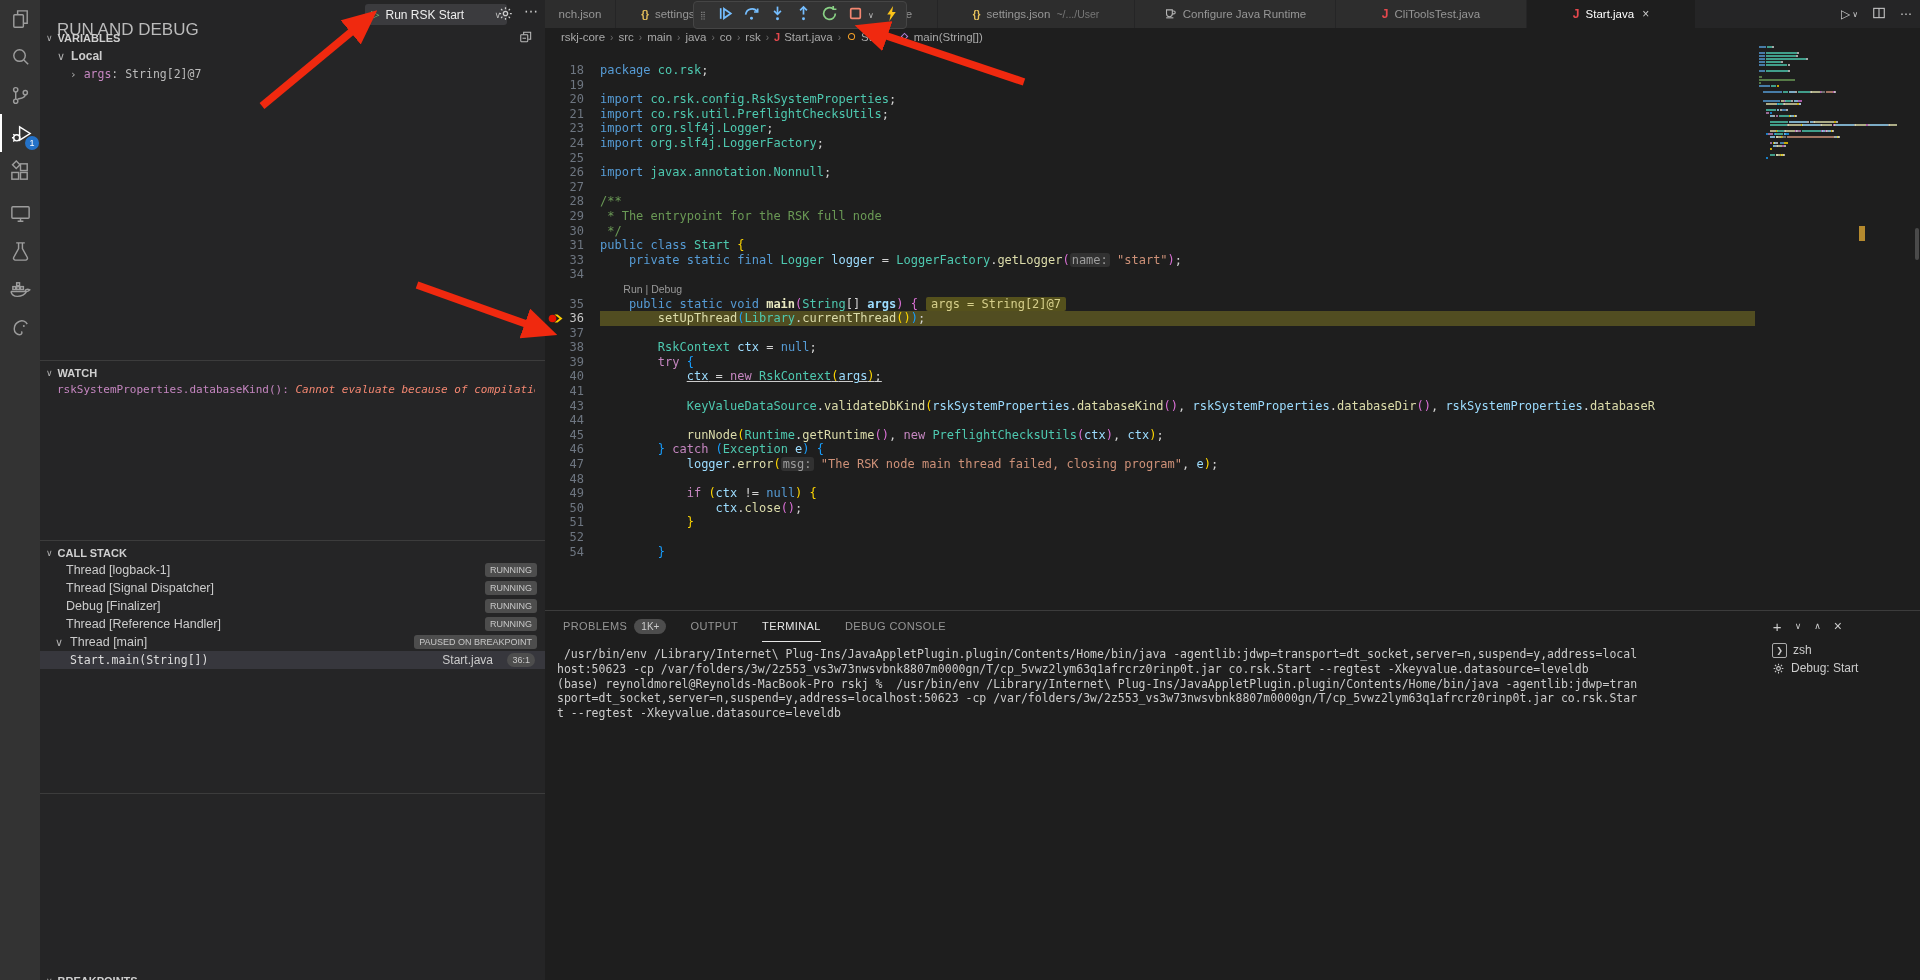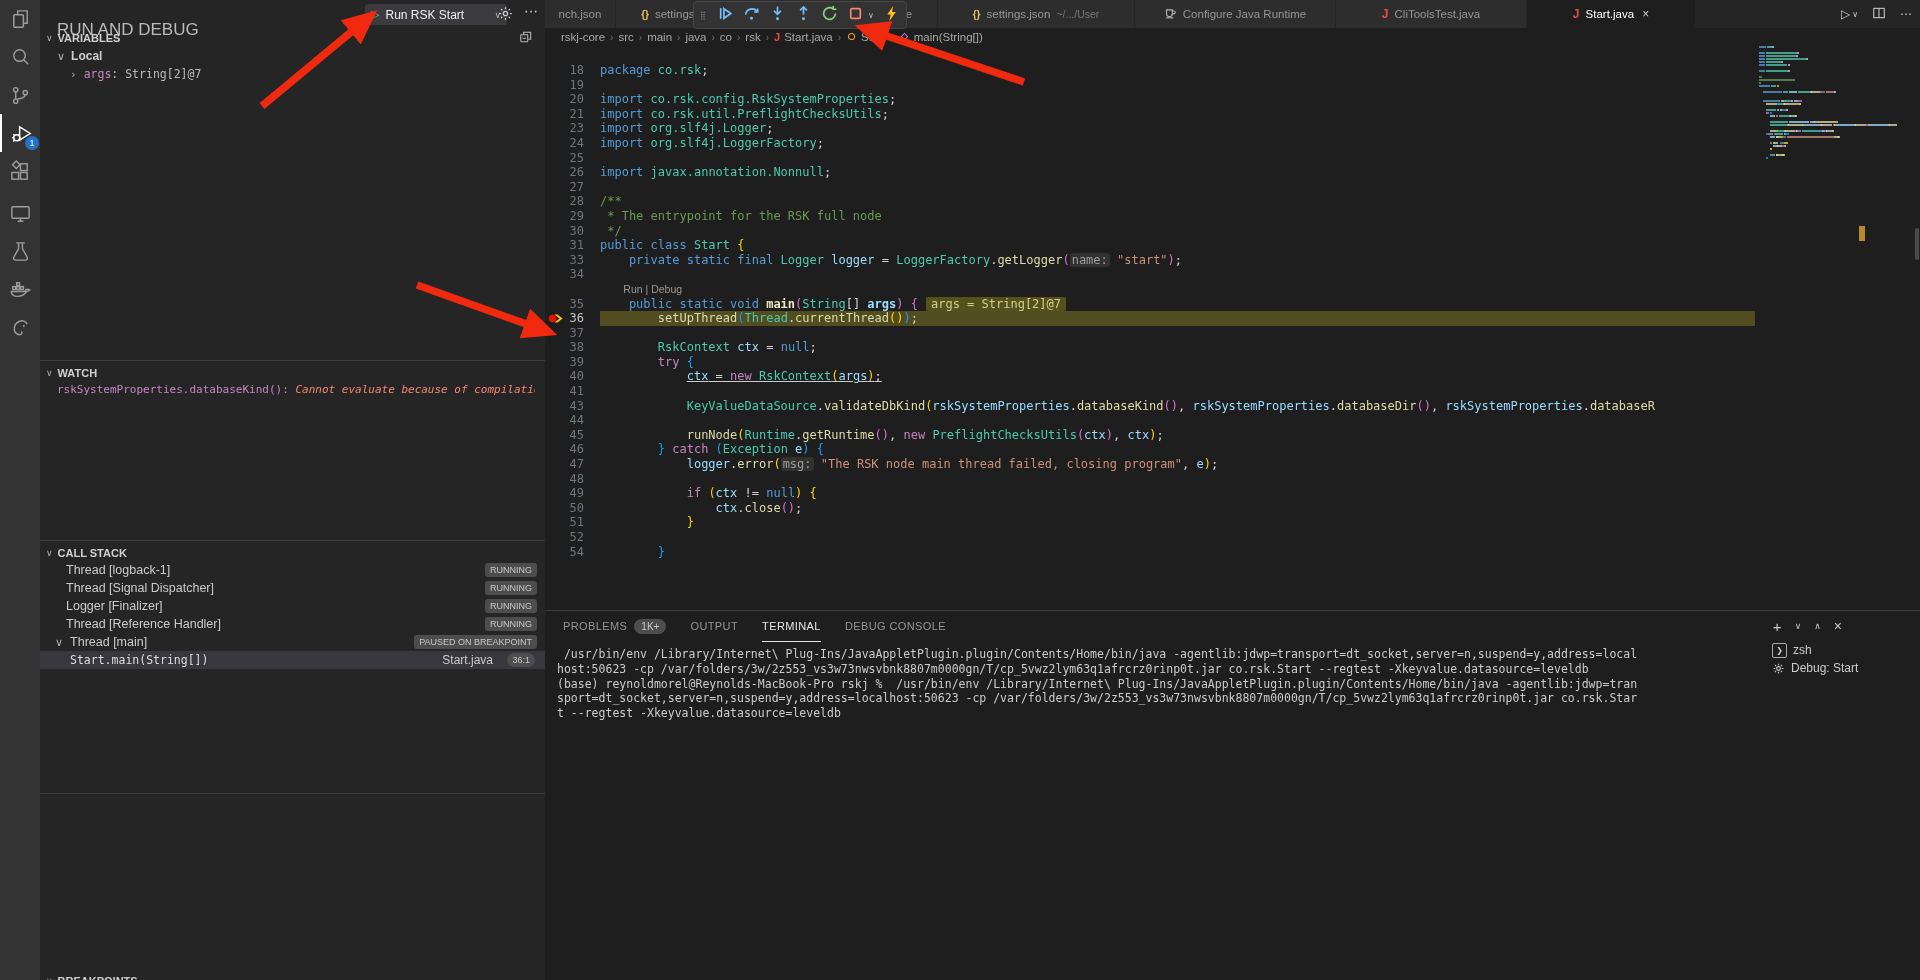--- a/index.html
+++ b/index.html
@@ -223,21 +223,21 @@
     <div id="callstack">
         <div class="cs-row" style="top: 561px;">
           <span class="lbl">Thread [logback-1]</span>
           <span class="badge">RUNNING</span>
         </div>
         <div class="cs-row" style="top: 579px;">
           <span class="lbl">Thread [Signal Dispatcher]</span>
           <span class="badge">RUNNING</span>
         </div>
         <div class="cs-row" style="top: 597px;">
-          <span class="lbl">Logger [Finalizer]</span>
+          <span class="lbl">Debug [Finalizer]</span>
           <span class="badge">RUNNING</span>
         </div>
         <div class="cs-row" style="top: 615px;">
           <span class="lbl">Thread [Reference Handler]</span>
           <span class="badge">RUNNING</span>
         </div>
         <div class="cs-row" style="top: 633px;">
           <span class="tree-chev" style="margin-left: 15px;">∨</span>
           <span class="lbl" style="margin-left: 7px;">Thread [main]</span>
           <span class="badge">PAUSED ON BREAKPOINT</span>
@@ -363,21 +363,21 @@
         <div class="crow"><span class="gut">29</span><span style="padding-left: 0ch;"><span class="tk-cm"> * The entrypoint for the RSK full node</span></span></div>
         <div class="crow"><span class="gut">30</span><span style="padding-left: 0ch;"><span class="tk-cm"> */</span></span></div>
         <div class="crow"><span class="gut">31</span><span style="padding-left: 0ch;"><span class="tk-k">public class </span><span class="tk-t">Start </span><span class="tk-b1">{</span></span></div>
         <div class="crow"><span class="gut">33</span><span style="padding-left: 4ch;"><span class="tk-k">private static final </span><span class="tk-t">Logger </span><span class="tk-v">logger</span><span class="tk-f"> = </span><span class="tk-t">LoggerFactory</span><span class="tk-f">.</span><span class="tk-m">getLogger</span><span class="tk-b2">(</span><span class="tk-il">name:</span><span class="tk-f"> </span><span class="tk-s">"start"</span><span class="tk-b2">)</span><span class="tk-f">;</span></span></div>
         <div class="crow"><span class="gut">34</span><span style="padding-left: 4ch;"></span></div>
         <div class="crow"><span class="gut"></span><span class="lens" style="padding-left: 4ch;">Run | Debug</span></div>
         <div class="crow"><span class="gut">35</span><span style="padding-left: 4ch;"><span class="tk-k">public static void </span><span class="tk-mb">main</span><span class="tk-b2">(</span><span class="tk-t">String</span><span class="tk-f">[] </span><span class="tk-vb">args</span><span class="tk-b2">)</span><span class="tk-f"> </span><span class="tk-b2">{</span><span class="chip">args = String[2]@7</span></span></div>
         <div class="crow hl"><span class="gut">36</span><span class="bp-ic"><svg width="17" height="11" viewBox="0 0 17 11">
               <circle cx="4.5" cy="5.5" r="3.8" fill="#e51400"></circle>
               <path d="M6.5 1.5h3l5 4-5 4h-3l5-4z" fill="#ffcc00"></path>
-            </svg></span><span style="padding-left: 8ch;"><span class="tk-m">setUpThread</span><span class="tk-b3">(</span><span class="tk-t">Thread</span><span class="tk-f">.</span><span class="tk-m">currentThread</span><span class="tk-b1">()</span><span class="tk-b3">)</span><span class="tk-f">;</span></span></div>
+            </svg></span><span style="padding-left: 8ch;"><span class="tk-m">setUpThread</span><span class="tk-b3">(</span><span class="tk-t">Library</span><span class="tk-f">.</span><span class="tk-m">currentThread</span><span class="tk-b1">()</span><span class="tk-b3">)</span><span class="tk-f">;</span></span></div>
         <div class="crow"><span class="gut">37</span><span style="padding-left: 0ch;"></span></div>
         <div class="crow"><span class="gut">38</span><span style="padding-left: 8ch;"><span class="tk-t">RskContext </span><span class="tk-v">ctx</span><span class="tk-f"> = </span><span class="tk-k">null</span><span class="tk-f">;</span></span></div>
         <div class="crow"><span class="gut">39</span><span style="padding-left: 8ch;"><span class="tk-c">try </span><span class="tk-b3">{</span></span></div>
         <div class="crow"><span class="gut">40</span><span style="padding-left: 12ch; text-decoration: underline;"><span class="tk-v">ctx</span><span class="tk-f"> = </span><span class="tk-c">new </span><span class="tk-t">RskContext</span><span class="tk-b1">(</span><span class="tk-v">args</span><span class="tk-b1">)</span><span class="tk-f">;</span></span></div>
         <div class="crow"><span class="gut">41</span><span style="padding-left: 0ch;"></span></div>
         <div class="crow"><span class="gut">43</span><span style="padding-left: 12ch;"><span class="tk-t">KeyValueDataSource</span><span class="tk-f">.</span><span class="tk-m">validateDbKind</span><span class="tk-b1">(</span><span class="tk-v">rskSystemProperties</span><span class="tk-f">.</span><span class="tk-m">databaseKind</span><span class="tk-b2">()</span><span class="tk-f">, </span><span class="tk-v">rskSystemProperties</span><span class="tk-f">.</span><span class="tk-m">databaseDir</span><span class="tk-b2">()</span><span class="tk-f">, </span><span class="tk-v">rskSystemProperties</span><span class="tk-f">.</span><span class="tk-m">databaseR</span></span></div>
         <div class="crow"><span class="gut">44</span><span style="padding-left: 0ch;"></span></div>
         <div class="crow"><span class="gut">45</span><span style="padding-left: 12ch;"><span class="tk-m">runNode</span><span class="tk-b1">(</span><span class="tk-t">Runtime</span><span class="tk-f">.</span><span class="tk-m">getRuntime</span><span class="tk-b2">()</span><span class="tk-f">, </span><span class="tk-c">new </span><span class="tk-t">PreflightChecksUtils</span><span class="tk-b2">(</span><span class="tk-v">ctx</span><span class="tk-b2">)</span><span class="tk-f">, </span><span class="tk-v">ctx</span><span class="tk-b1">)</span><span class="tk-f">;</span></span></div>
         <div class="crow"><span class="gut">46</span><span style="padding-left: 8ch;"><span class="tk-b3">} </span><span class="tk-c">catch </span><span class="tk-b3">(</span><span class="tk-t">Exception </span><span class="tk-v">e</span><span class="tk-b3">)</span><span class="tk-f"> </span><span class="tk-b3">{</span></span></div>
         <div class="crow"><span class="gut">47</span><span style="padding-left: 12ch;"><span class="tk-v">logger</span><span class="tk-f">.</span><span class="tk-m">error</span><span class="tk-b1">(</span><span class="tk-il">msg:</span><span class="tk-f"> </span><span class="tk-s">"The RSK node main thread failed, closing program"</span><span class="tk-f">, </span><span class="tk-v">e</span><span class="tk-b1">)</span><span class="tk-f">;</span></span></div>

